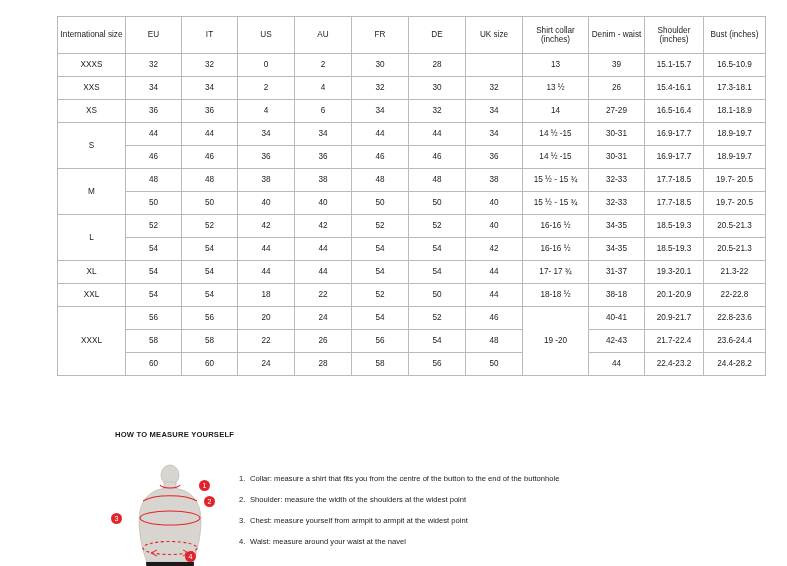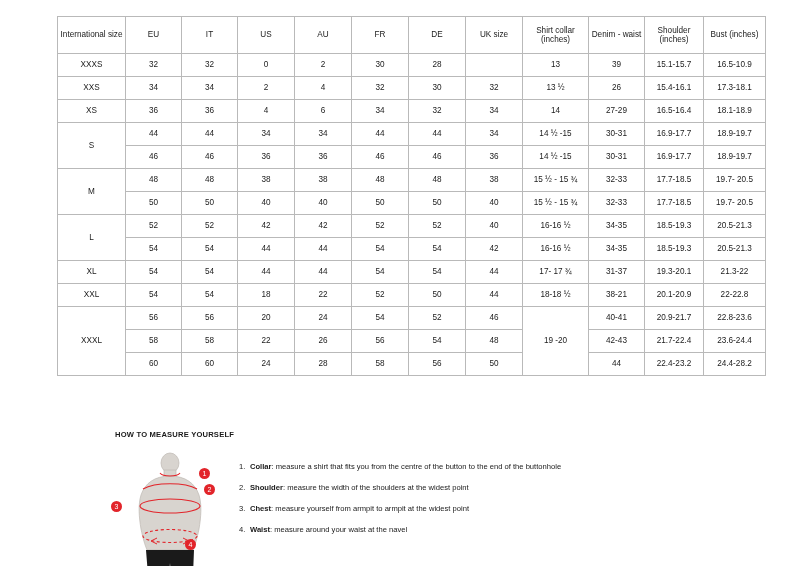--- a/index.html
+++ b/index.html
@@ -69,21 +69,21 @@
     position: absolute;
     left: 115px;
     top: 430px;
     width: 600px;
   }
   .measure-title {
     font-size: 7.6px;
     font-weight: bold;
     letter-spacing: .2px;
     color: #1a1a1a;
-    margin-bottom: 12px;
+    margin-bottom: 24px;
   }
   .measure-body {
     position: relative;
     display: flex;
     align-items: flex-start;
   }
   .figure {
     position: relative;
     width: 110px;
     height: 130px;
@@ -98,21 +98,21 @@
   .step {
     display: flex;
     align-items: flex-start;
     margin-bottom: 13px;
     white-space: nowrap;
   }
   .step-num {
     width: 11px;
     flex: 0 0 11px;
   }
-  .step-text b { font-weight: bold; }
+  .step-text b { font-weight: normal; }
 
   
   .marker {
     position: absolute;
     width: 11px;
     height: 11px;
     border-radius: 50%;
     background: #e2242a;
     color: #ffffff;
     font-size: 7px;
@@ -301,21 +301,21 @@
           <tr>
             <td>XXL</td>
             <td>54</td>
             <td>54</td>
             <td>18</td>
             <td>22</td>
             <td>52</td>
             <td>50</td>
             <td>44</td>
             <td>18-18 ½</td>
-            <td>38-21</td>
+            <td>38-18</td>
             <td>20.1-20.9</td>
             <td>22-22.8</td>
           </tr>
           <tr>
             <td rowspan="3">XXXL</td>
             <td>56</td>
             <td>56</td>
             <td>20</td>
             <td>24</td>
             <td>54</td>

